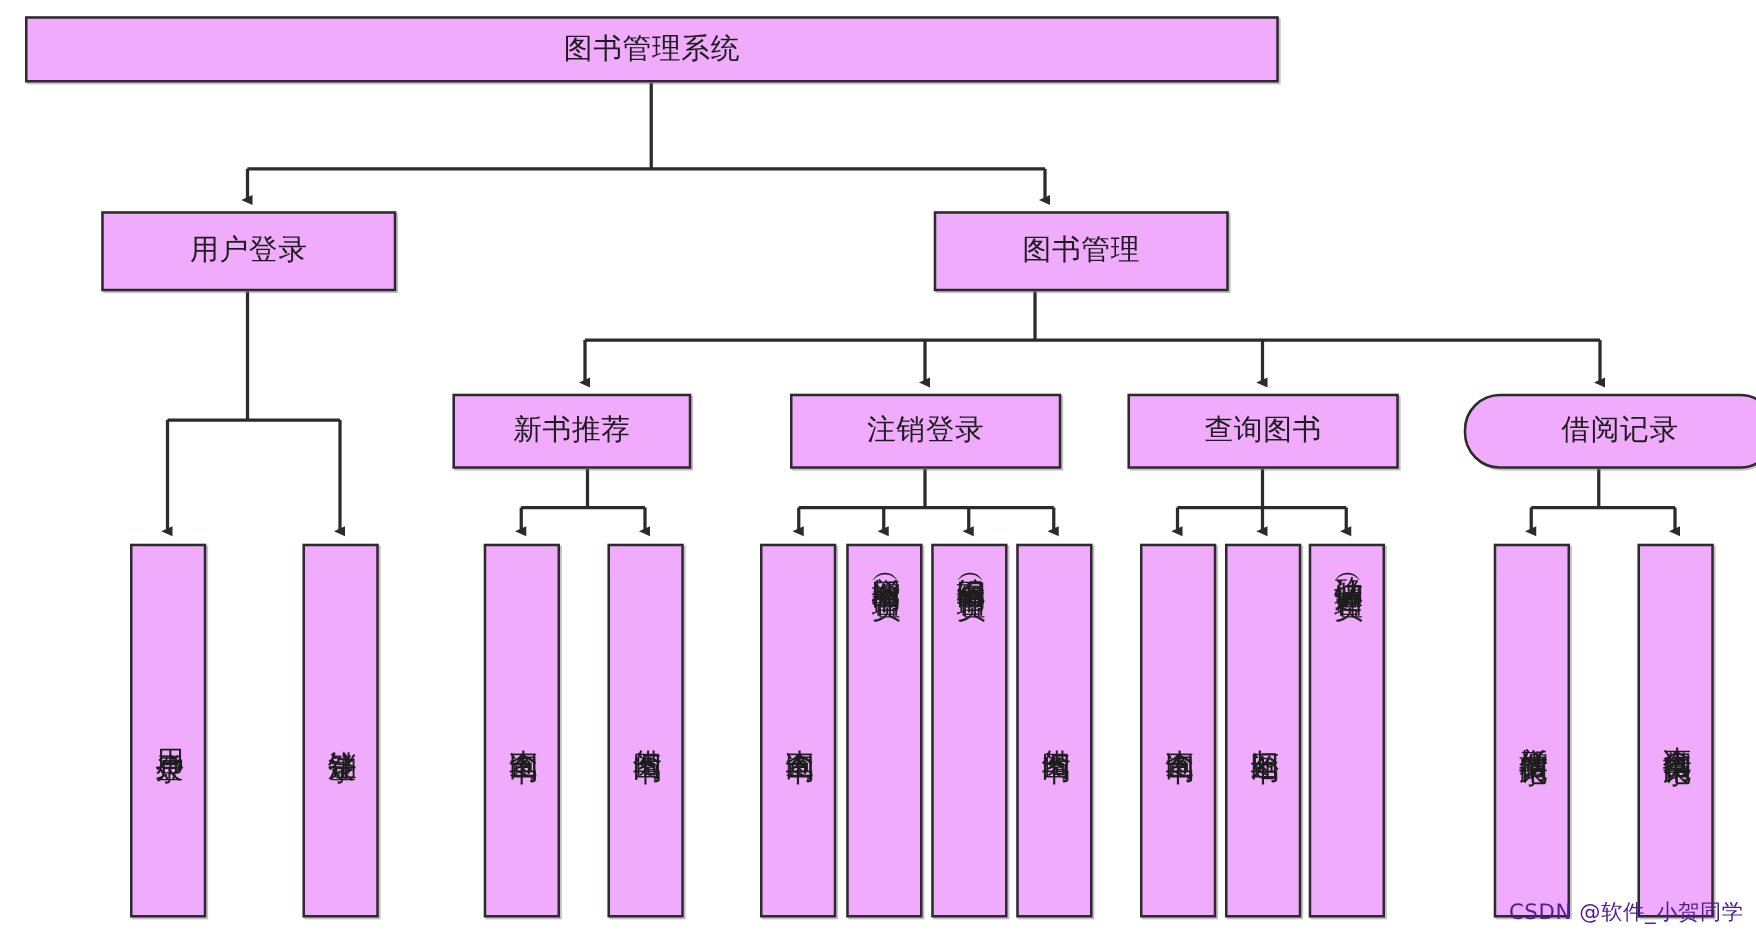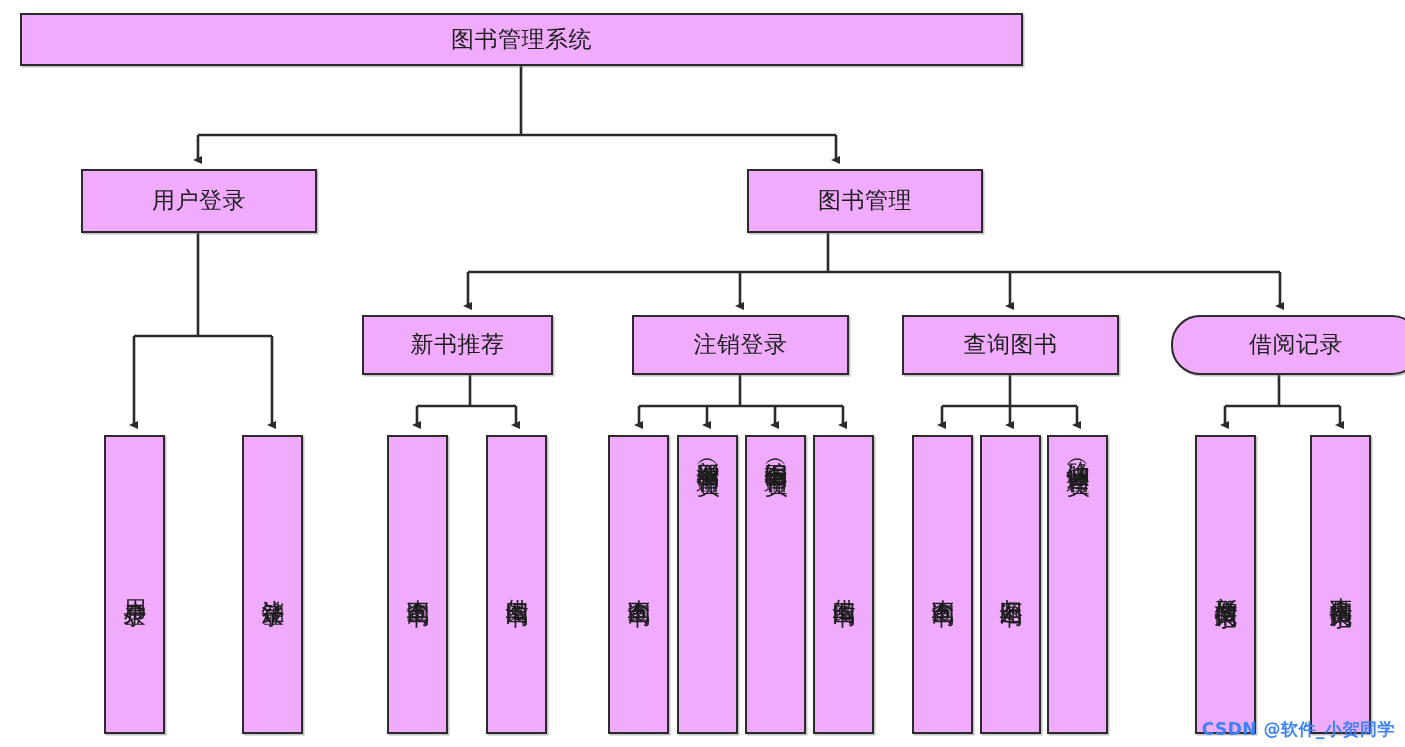--- a/index.html
+++ b/index.html
@@ -59,25 +59,24 @@
   }
   .node.vert.centered {
     align-items: center;
     padding-top: 0;
   }
   #watermark {
     position: absolute;
     right: 10px;
     bottom: 6px;
     font-size: 17px;
-    color: #3b82f6;
+    color: #4c1d95;
     font-family: "DejaVu Sans", "Liberation Sans", sans-serif;
     letter-spacing: 0.5px;
     user-select: none;
-    font-weight: bold;
   }
 </style>
 </head>
 <body>
 
 <div id="diagram-canvas">
 
   <svg id="edge-layer" viewBox="0 0 1405 747" width="1405" height="747">
     <defs>
       <marker id="arrow" markerWidth="10" markerHeight="10" refX="5" refY="5" orient="auto" markerUnits="userSpaceOnUse">

